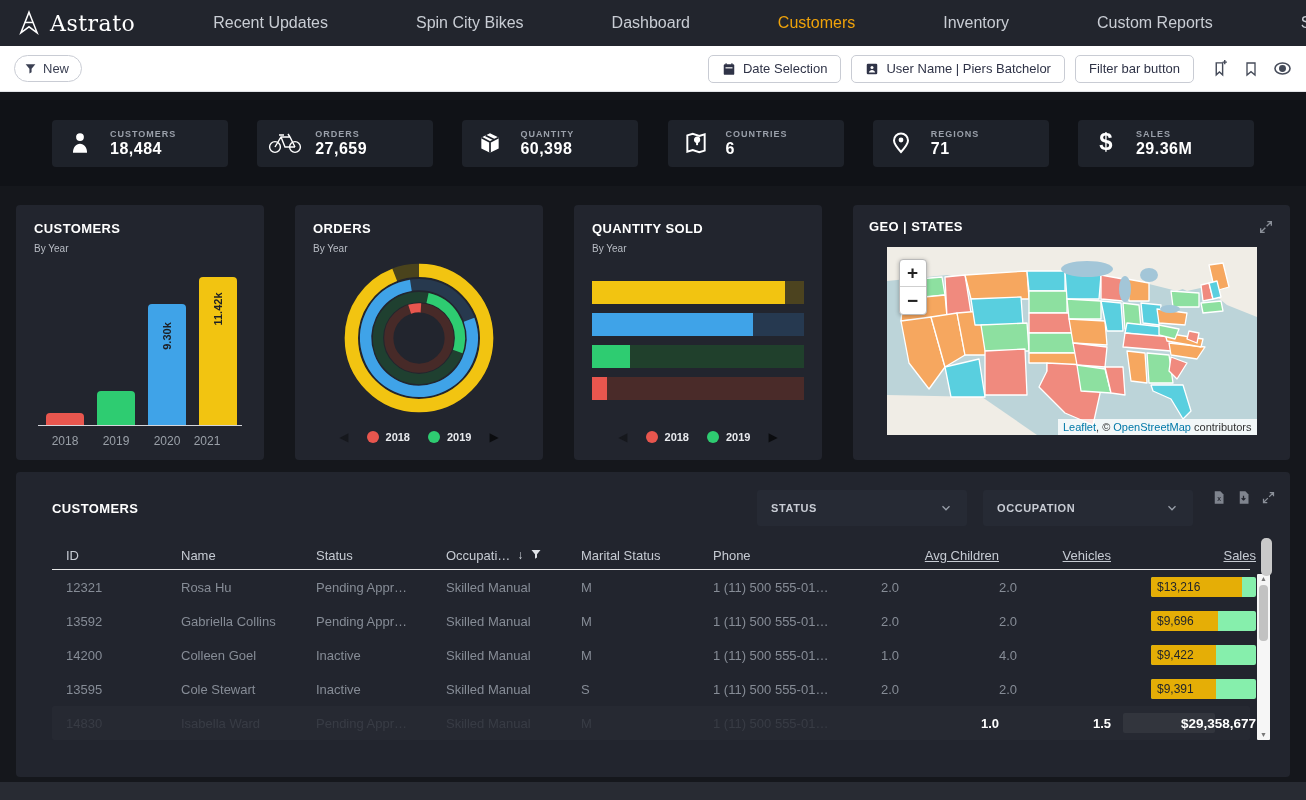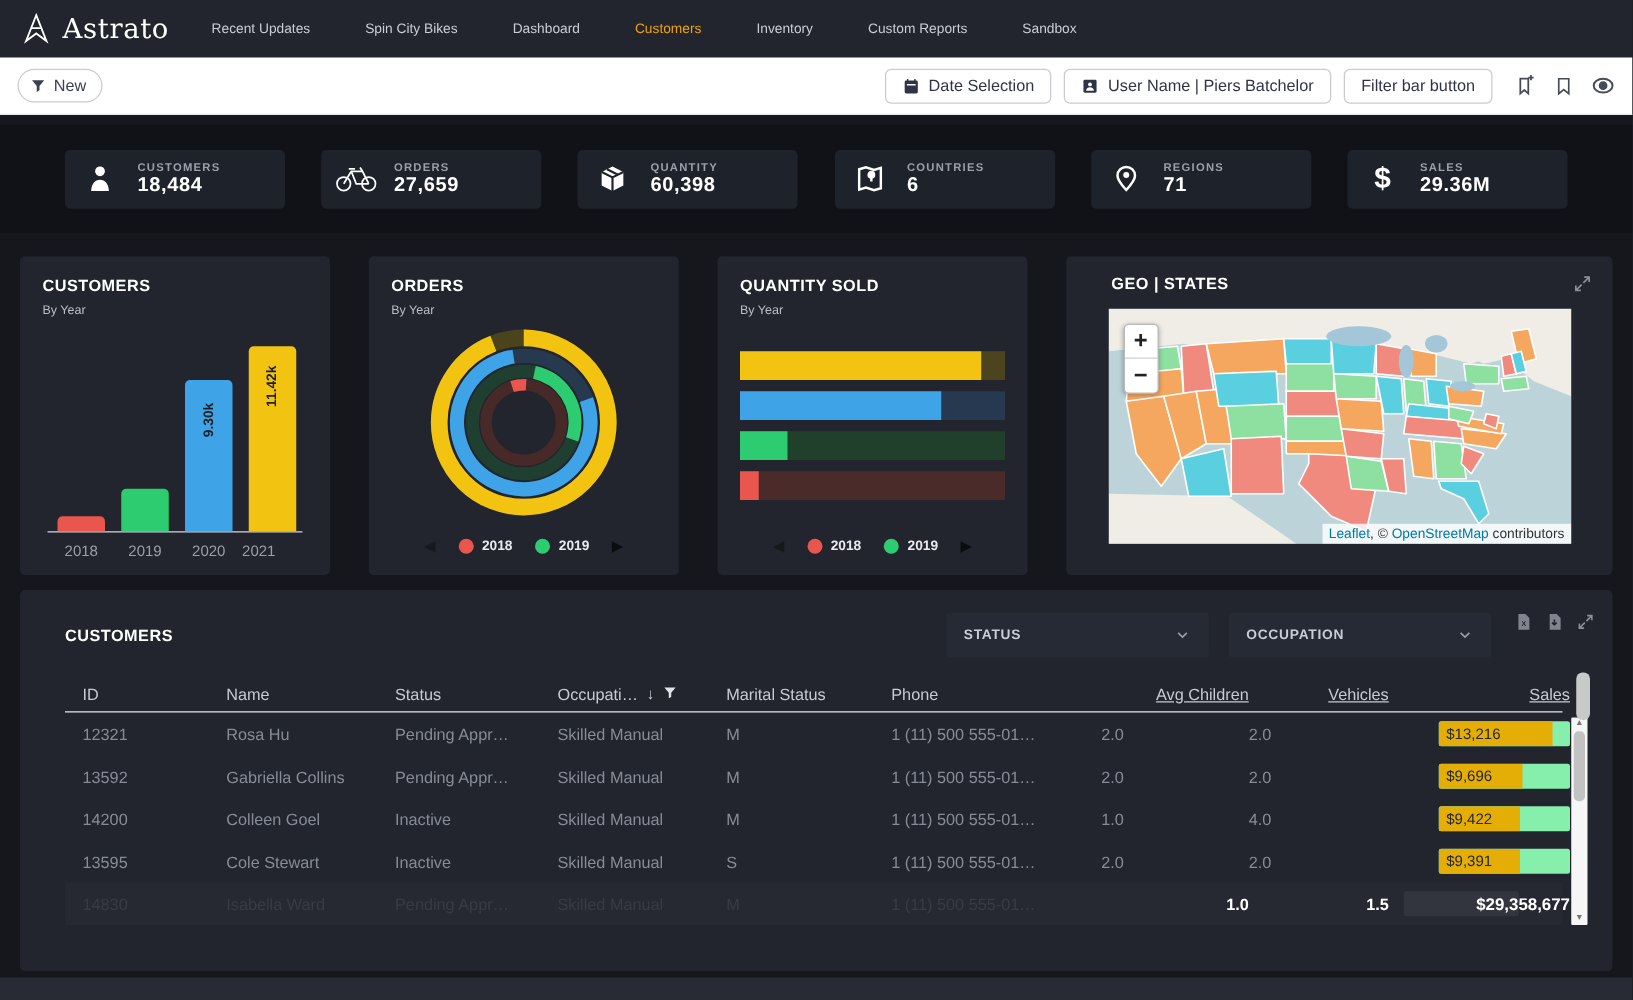--- a/index.html
+++ b/index.html
@@ -4,21 +4,21 @@
 <style>
   * { margin:0; padding:0; box-sizing:border-box; }
   html,body { width:1306px; height:800px; overflow:hidden; }
   body { font-family:"Liberation Sans", sans-serif; background:#282b33; }
 
   
   .topnav { height:46px; background:#22252d; display:flex; align-items:center; padding:0 16px; }
   .brand { display:flex; align-items:center; gap:8px; color:#fff; cursor:pointer; }
   .brand-name { font-family:"DejaVu Serif", serif; font-size:22px; letter-spacing:.5px; }
   .navitems { display:flex; align-items:center; margin-left:34px; gap:44px; }
-  .nav-item { color:#c9cdd4; font-size:11px; cursor:pointer; white-space:nowrap; }
+  .nav-item { color:#c9cdd4; font-size:16px; cursor:pointer; white-space:nowrap;margin-left:44px; }
   .nav-item.active { color:#f0a30a; }
 
   
   .toolbar { height:46px; background:#ffffff; display:flex; align-items:center; padding:0 14px; border-bottom:1px solid #e4e6ea; }
   .pill { display:flex; align-items:center; gap:6px; height:27px; padding:0 12px 0 9px; border:1px solid #c9ccd4; border-radius:14px; background:#fff; color:#3a3f52; font-size:13px; cursor:pointer; font-family:inherit; }
   .toolbar-right { margin-left:auto; display:flex; align-items:center; gap:10px; }
   .tbtn { display:flex; align-items:center; gap:7px; height:28px; padding:0 13px; background:#fff; border:1px solid #c9ccd4; border-radius:5px; color:#2f3347; font-size:13px; cursor:pointer; font-family:inherit; white-space:nowrap; }
   .bicon { display:flex; }
   .toolbar-icons { display:flex; align-items:center; gap:14px; margin-left:8px; }
   .toolbar-icons .ticon { display:flex; cursor:pointer; }
@@ -58,21 +58,21 @@
   .litem { display:flex; align-items:center; gap:7px; color:#e8eaee; font-size:11px; font-weight:bold; }
   .ldot { width:12px; height:12px; border-radius:50%; }
 
   
   .hbars { flex:1; display:flex; flex-direction:column; justify-content:center; gap:9px; margin-top:2px; }
   .hbar { height:23px; width:100%; position:relative; }
   .hfill { position:absolute; left:0; top:0; bottom:0; }
 
   
   .geo-card { height:255px; padding:14px 16px; }
-  .geo-head { display:flex; align-items:flex-start; justify-content:space-between;margin-left:20px; }
+  .geo-head { display:flex; align-items:flex-start; justify-content:space-between; }
   .expand { color:#8a8f98; cursor:pointer; display:flex; }
   .map { position:relative; width:370px; height:188px; margin:12px auto 0 auto; overflow:hidden; background:#bcd4d9; }
   .zoomctl { position:absolute; left:12px; top:12px; width:28px; background:#fff; border:1px solid #b9b9b9; border-radius:4px; box-shadow:0 1px 4px rgba(0,0,0,.3); overflow:hidden; }
   .zbtn { height:27px; display:flex; align-items:center; justify-content:center; font-size:19px; font-weight:bold; color:#222; cursor:pointer; }
   .zbtn:first-child { border-bottom:1px solid #cfcfcf; }
   .attrib { position:absolute; right:0; bottom:0; background:rgba(255,255,255,.8); font-size:11px; color:#333; padding:2px 5px; white-space:nowrap; }
   .attrib .lnk { color:#0078a8; cursor:pointer; }
 
   
   .table-card { margin:12px 16px 0 16px; height:305px; padding:18px 14px 14px 36px; }

